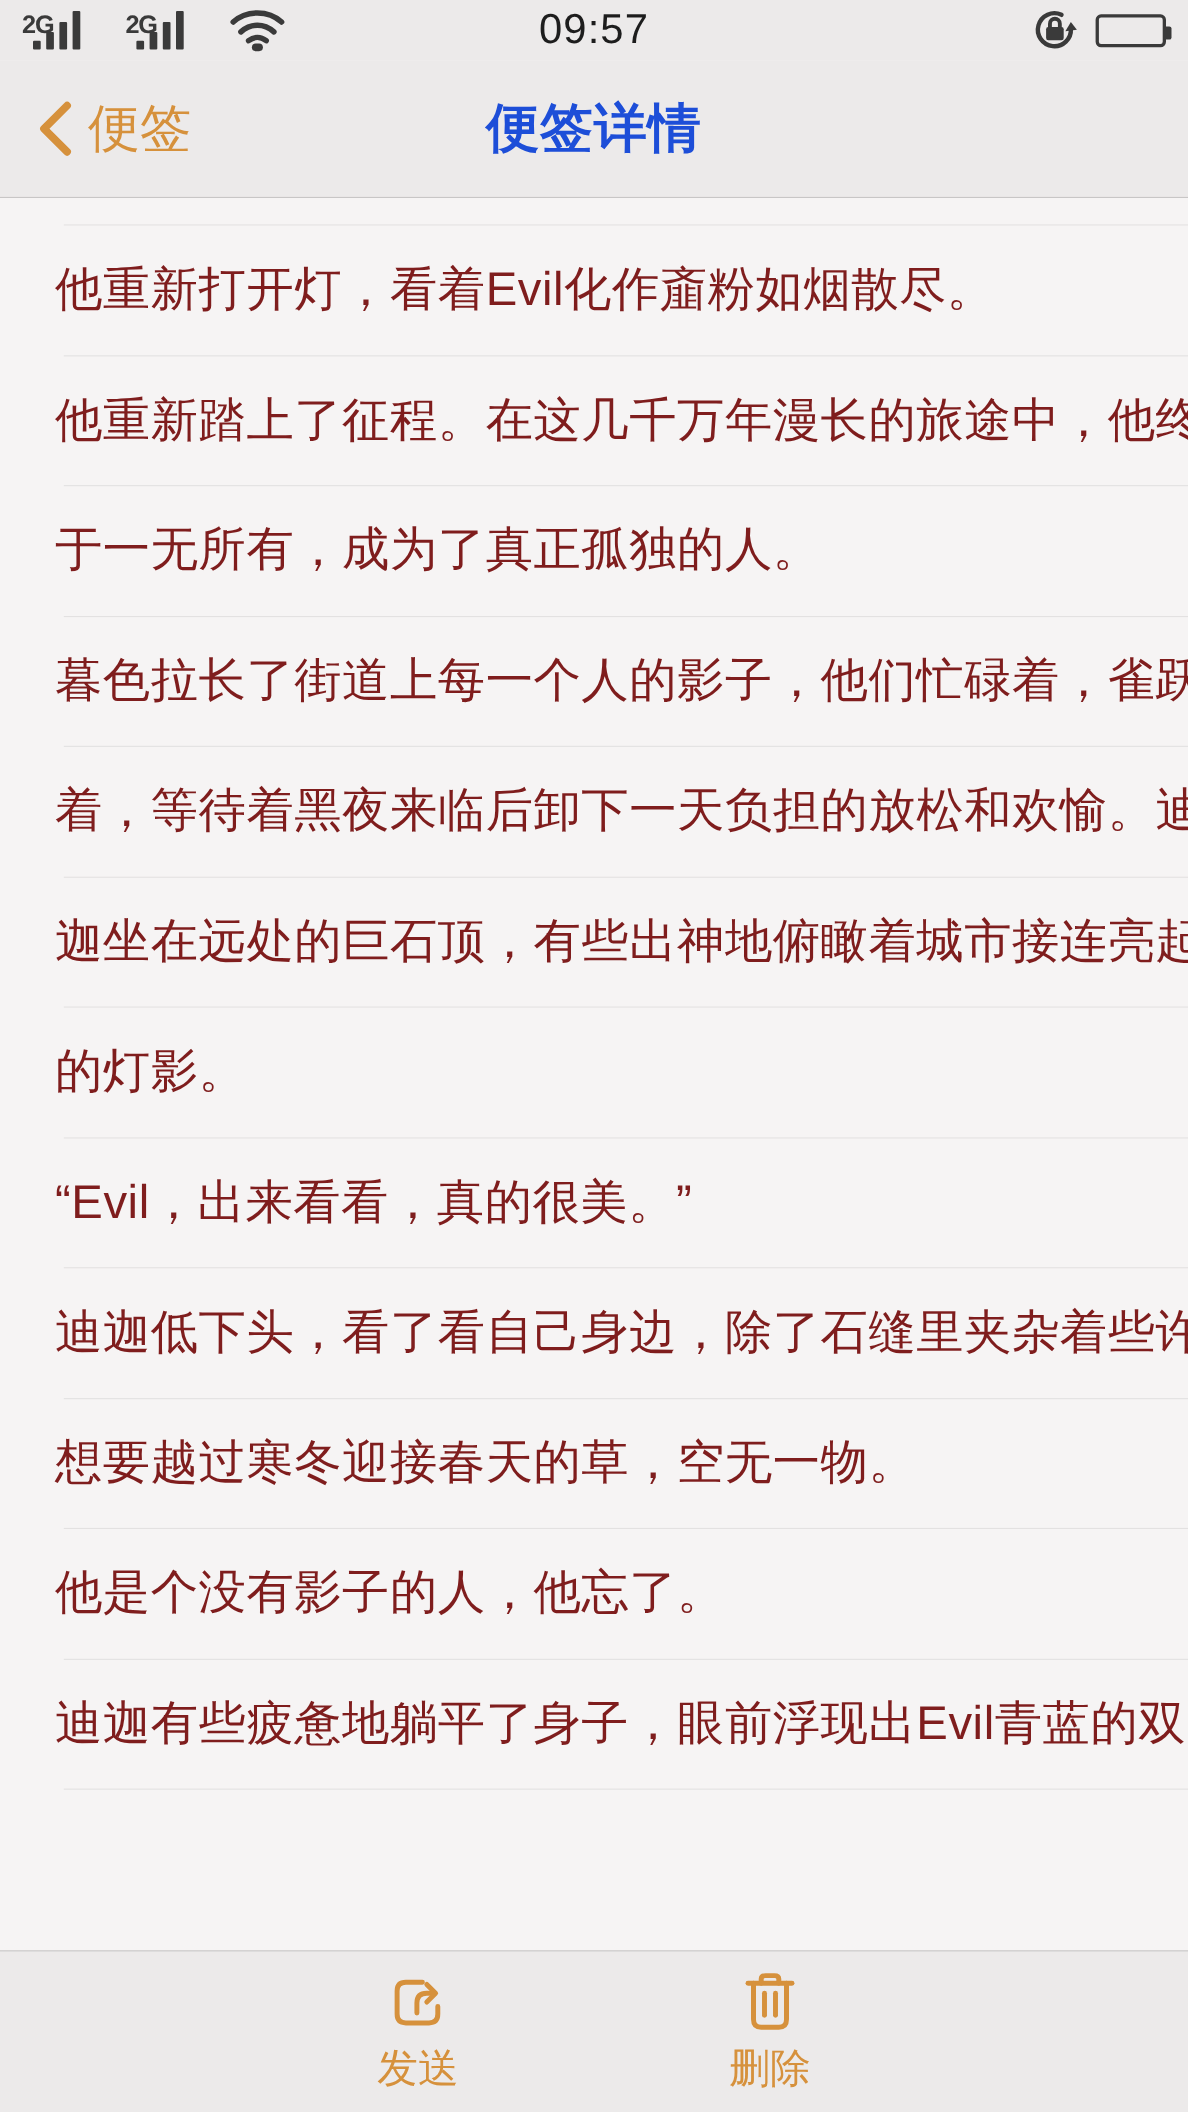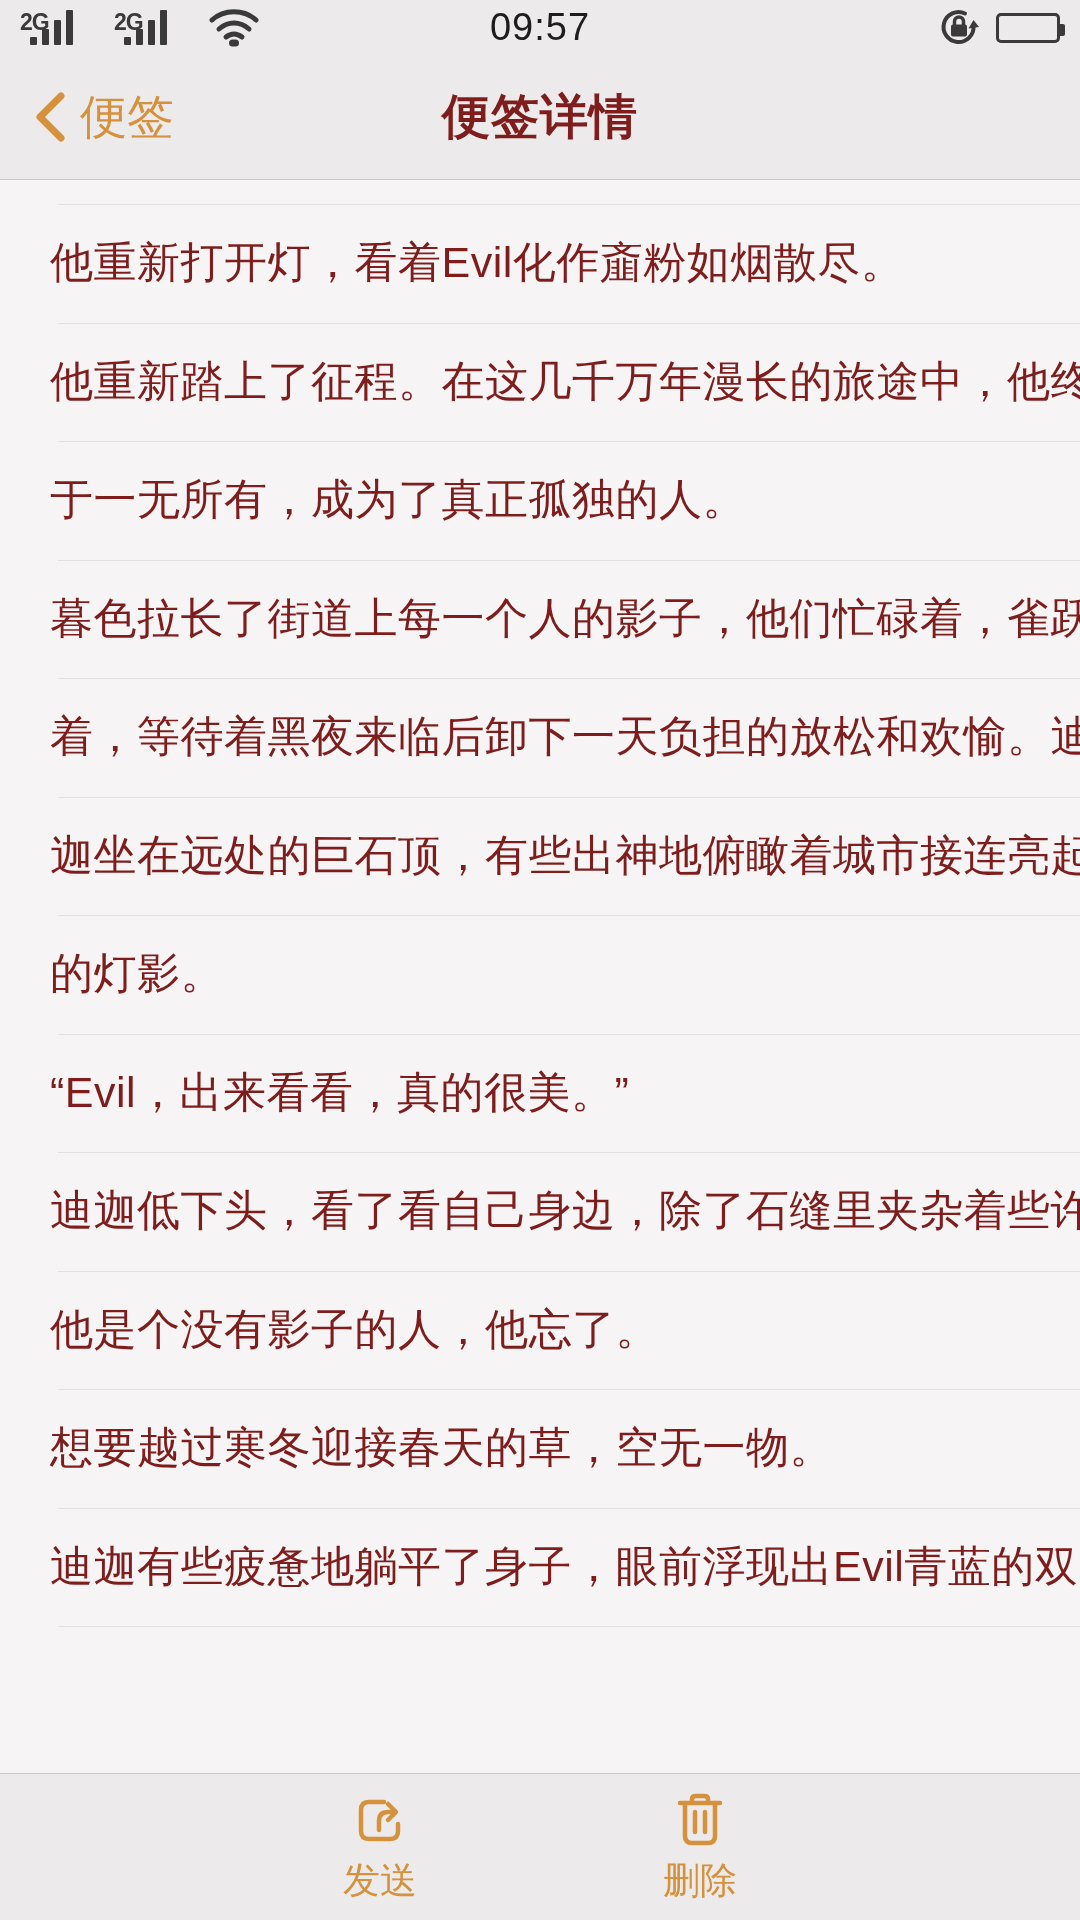--- a/index.html
+++ b/index.html
@@ -36,21 +36,21 @@
   
   .nav-bar {
     height:125px; background:#eceaea; flex:0 0 auto;
     border-bottom:1px solid #c8c6c6;
     display:flex; align-items:center; position:relative; padding:0 34px;
   }
   .back-button { display:flex; align-items:center; gap:14px; cursor:pointer; z-index:1;}
   .back-label { font-size:47px; color:#d6913c; }
   .nav-title {
     position:absolute; left:0; right:0; text-align:center;
-    font-size:48px; font-weight:bold; color:#7f1d1d; letter-spacing:1px;
+    font-size:48px; font-weight:bold; color:#1d4ed8; letter-spacing:1px;
   }
   
   .note-body {
     flex:1 1 auto; background:#f6f4f4; overflow:hidden;
     display:flex; flex-direction:column; padding-top:24px;
   }
   .note-row {
     position:relative; height:118.5px; flex:0 0 auto;
     display:flex; align-items:center; padding-left:50px; padding-right:20px;
   }
@@ -156,24 +156,24 @@
     <div class="note-row">
       <span class="note-text">的灯影。</span>
     </div>
     <div class="note-row">
       <span class="note-text">“Evil，出来看看，真的很美。”</span>
     </div>
     <div class="note-row">
       <span class="note-text">迪迦低下头，看了看自己身边，除了石缝里夹杂着些许</span>
     </div>
     <div class="note-row">
+      <span class="note-text">想要越过寒冬迎接春天的草，空无一物。</span>
+    </div>
+    <div class="note-row">
       <span class="note-text">他是个没有影子的人，他忘了。</span>
-    </div>
-    <div class="note-row">
-      <span class="note-text">想要越过寒冬迎接春天的草，空无一物。</span>
     </div>
     <div class="note-row">
       <span class="note-text">迪迦有些疲惫地躺平了身子，眼前浮现出Evil青蓝的双</span>
     </div>
     <div class="note-row trailing"></div>
   </div>
 
 <div class="toolbar">
   <div class="toolbar-button">
     <span class="icon">

